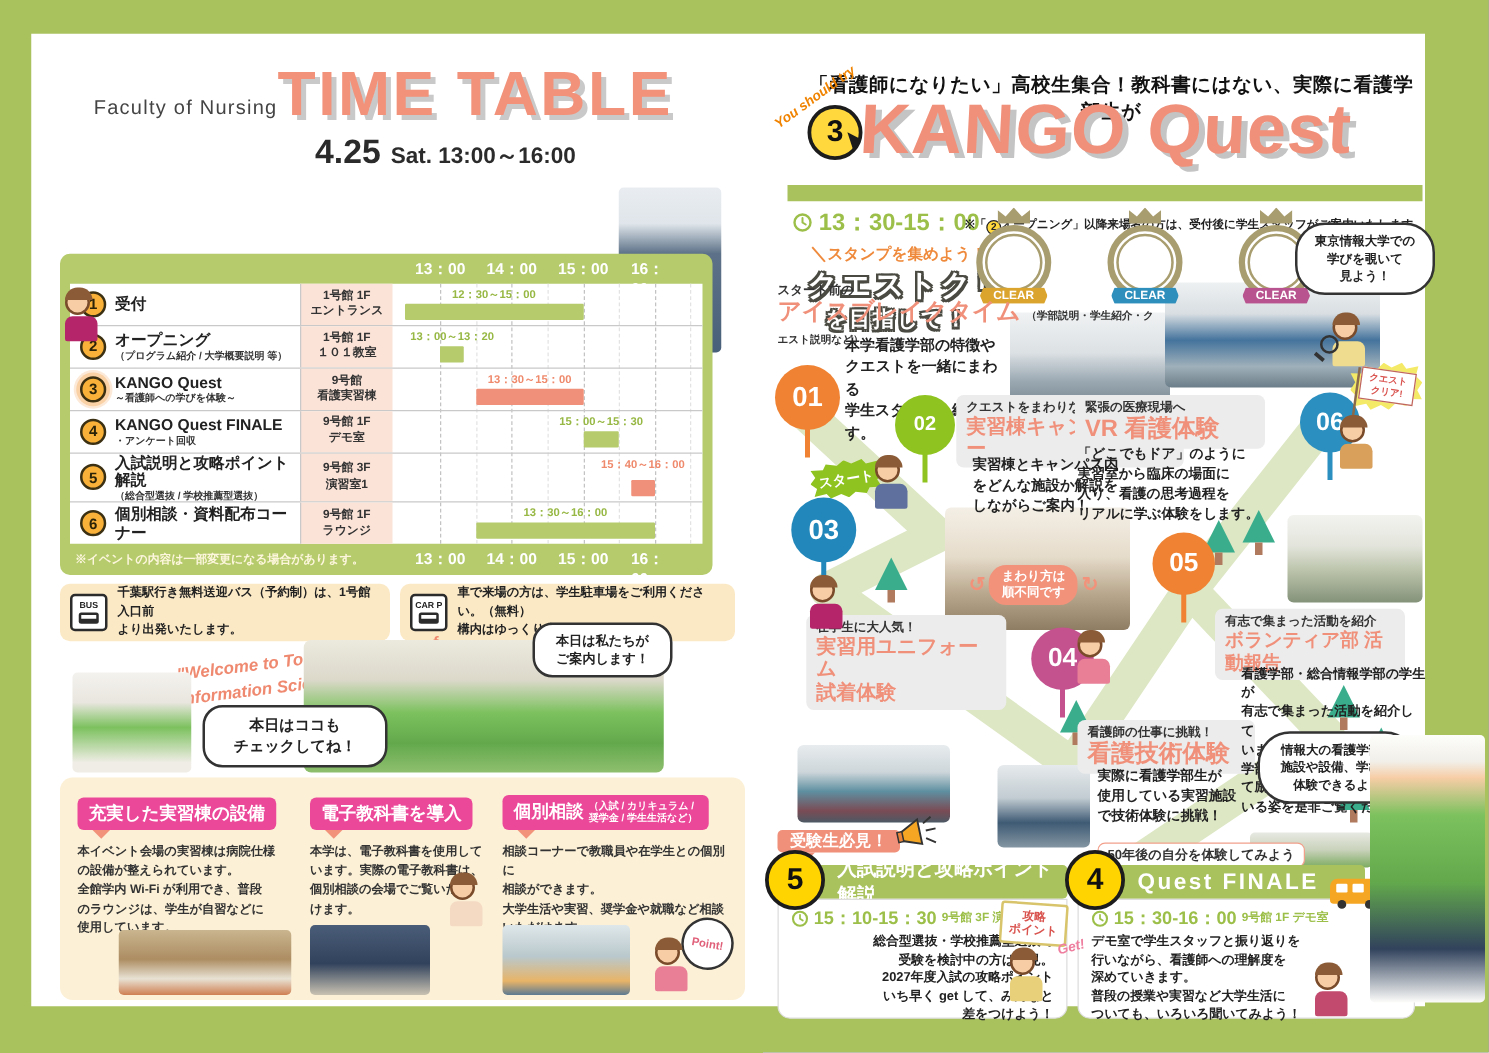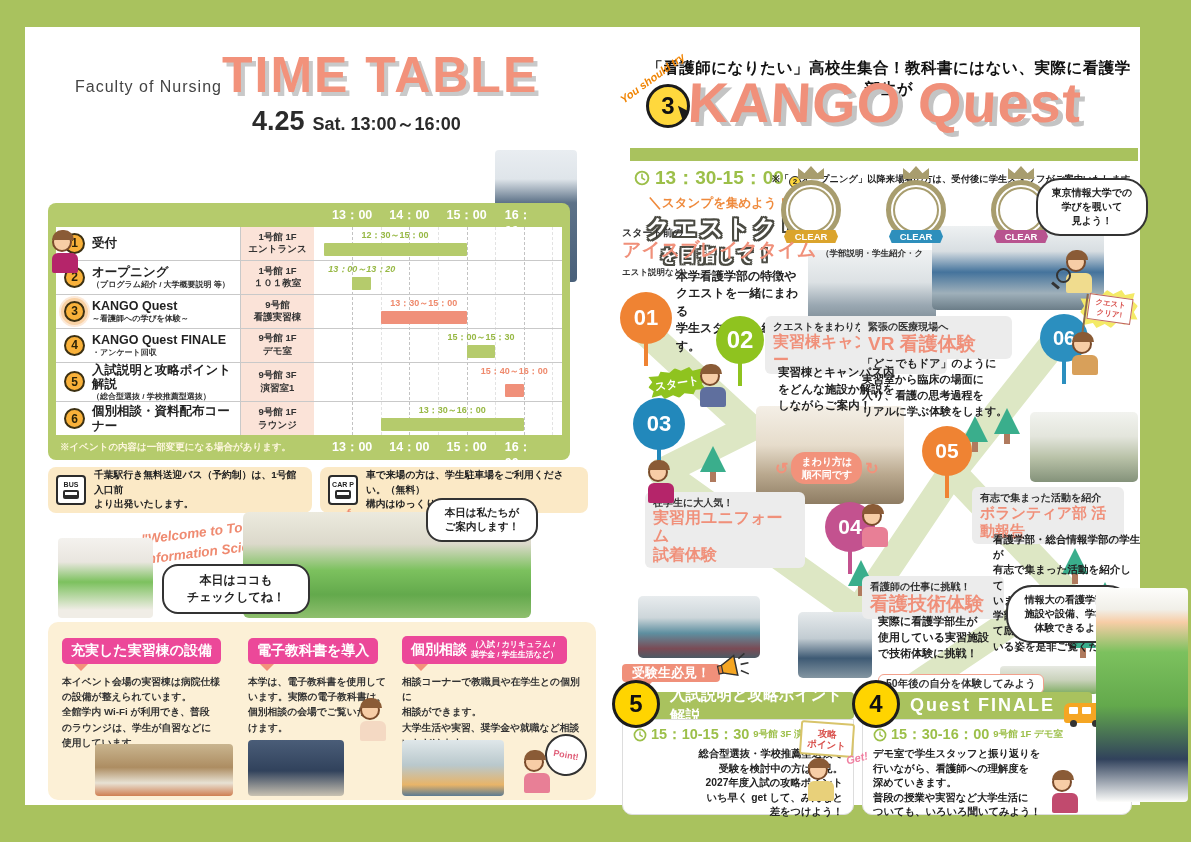--- a/index.html
+++ b/index.html
@@ -132,21 +132,21 @@
   .stop-body { font-size:11.5px; font-weight:700; color:#222; line-height:1.45; z-index:2; }
   .s1-circle { left:620px; top:292px; width:52px; height:52px; background:#ef8333; font-size:22px; }
   .s1-label { left:622px; top:226px; width:302px; background:transparent; padding:0; }
   .s1-label .stop-title { font-size:19px; }
   .s1-body { left:676px; top:268px; width:134px; font-size:12px; }
   .photo-classroom { left:808px; top:250px; width:128px; height:92px; border-radius:5px;
     background:linear-gradient(180deg,#f0f2f3 0%,#dce1e4 35%,#9aa8b2 60%,#5d6b76 100%); z-index:1; }
   .start-badge { left:648px; top:368px; width:58px; height:30px; background:#8fc31f; display:flex; align-items:center; justify-content:center;
     color:#fff; font-size:11px; font-weight:900; transform:rotate(-9deg); z-index:3;
     clip-path:polygon(50% 0,60% 12%,75% 4%,80% 18%,97% 15%,92% 35%,100% 50%,92% 65%,97% 85%,80% 82%,75% 96%,60% 88%,50% 100%,40% 88%,25% 96%,20% 82%,3% 85%,8% 65%,0 50%,8% 35%,3% 15%,20% 18%,25% 4%,40% 12%); }
-  .s2-circle { left:716px; top:316px; width:48px; height:48px; background:#8fc31f; font-size:24px; }
+  .s2-circle { left:716px; top:316px; width:48px; height:48px; background:#8fc31f; font-size:16px; }
   .s2-label { left:765px; top:316px; width:182px; }
   .s2-label .stop-title { font-size:16px; }
   .s2-body { left:778px; top:364px; width:160px; font-size:11.5px; }
   .photo-hallway { left:756px; top:406px; width:148px; height:98px; border-radius:5px;
     background:linear-gradient(180deg,#f4efe6 0%,#e6dccb 40%,#b9a88e 70%,#8e7c63 100%); z-index:1; }
   .s6-circle { left:1040px; top:314px; width:48px; height:48px; background:#2b8fbf; font-size:20px; }
   .s6-label { left:860px; top:316px; width:152px; }
   .s6-label .stop-title { font-size:19px; }
   .s6-body { left:862px; top:356px; width:152px; font-size:11px; }
   .photo-vr { left:932px; top:226px; width:172px; height:84px; border-radius:5px;
@@ -272,21 +272,21 @@
         <div class="tt-name-cell">
             <span class="num-circle">2</span>
           <span>
               <span class="tt-name">オープニング</span>
               <span class="tt-name-sub">（プログラム紹介 / 大学概要説明 等）</span>
             </span>
           </div>
         <div class="tt-loc-cell pre-line">1号館 1F
 １０１教室</div>
         <div class="tt-gantt">
-            <span class="tt-bar-label" style="left: 19.2317%; color: rgb(151, 184, 68); font-style: italic;">13：00～13：20</span>
+            <span class="tt-bar-label" style="left: 19.2317%; color: rgb(151, 184, 68);">13：00～13：20</span>
             <span class="tt-bar" style="left: 15.3899%; width: 7.68343%; background: rgb(181, 203, 108);"></span>
           </div>
       </div>
       <div class="tt-row">
         <div class="tt-name-cell">
             <span class="num-circle burst3">3</span>
           <span>
               <span class="tt-name">KANGO Quest</span>
               <span class="tt-name-sub">～看護師への学びを体験～</span>
             </span>

